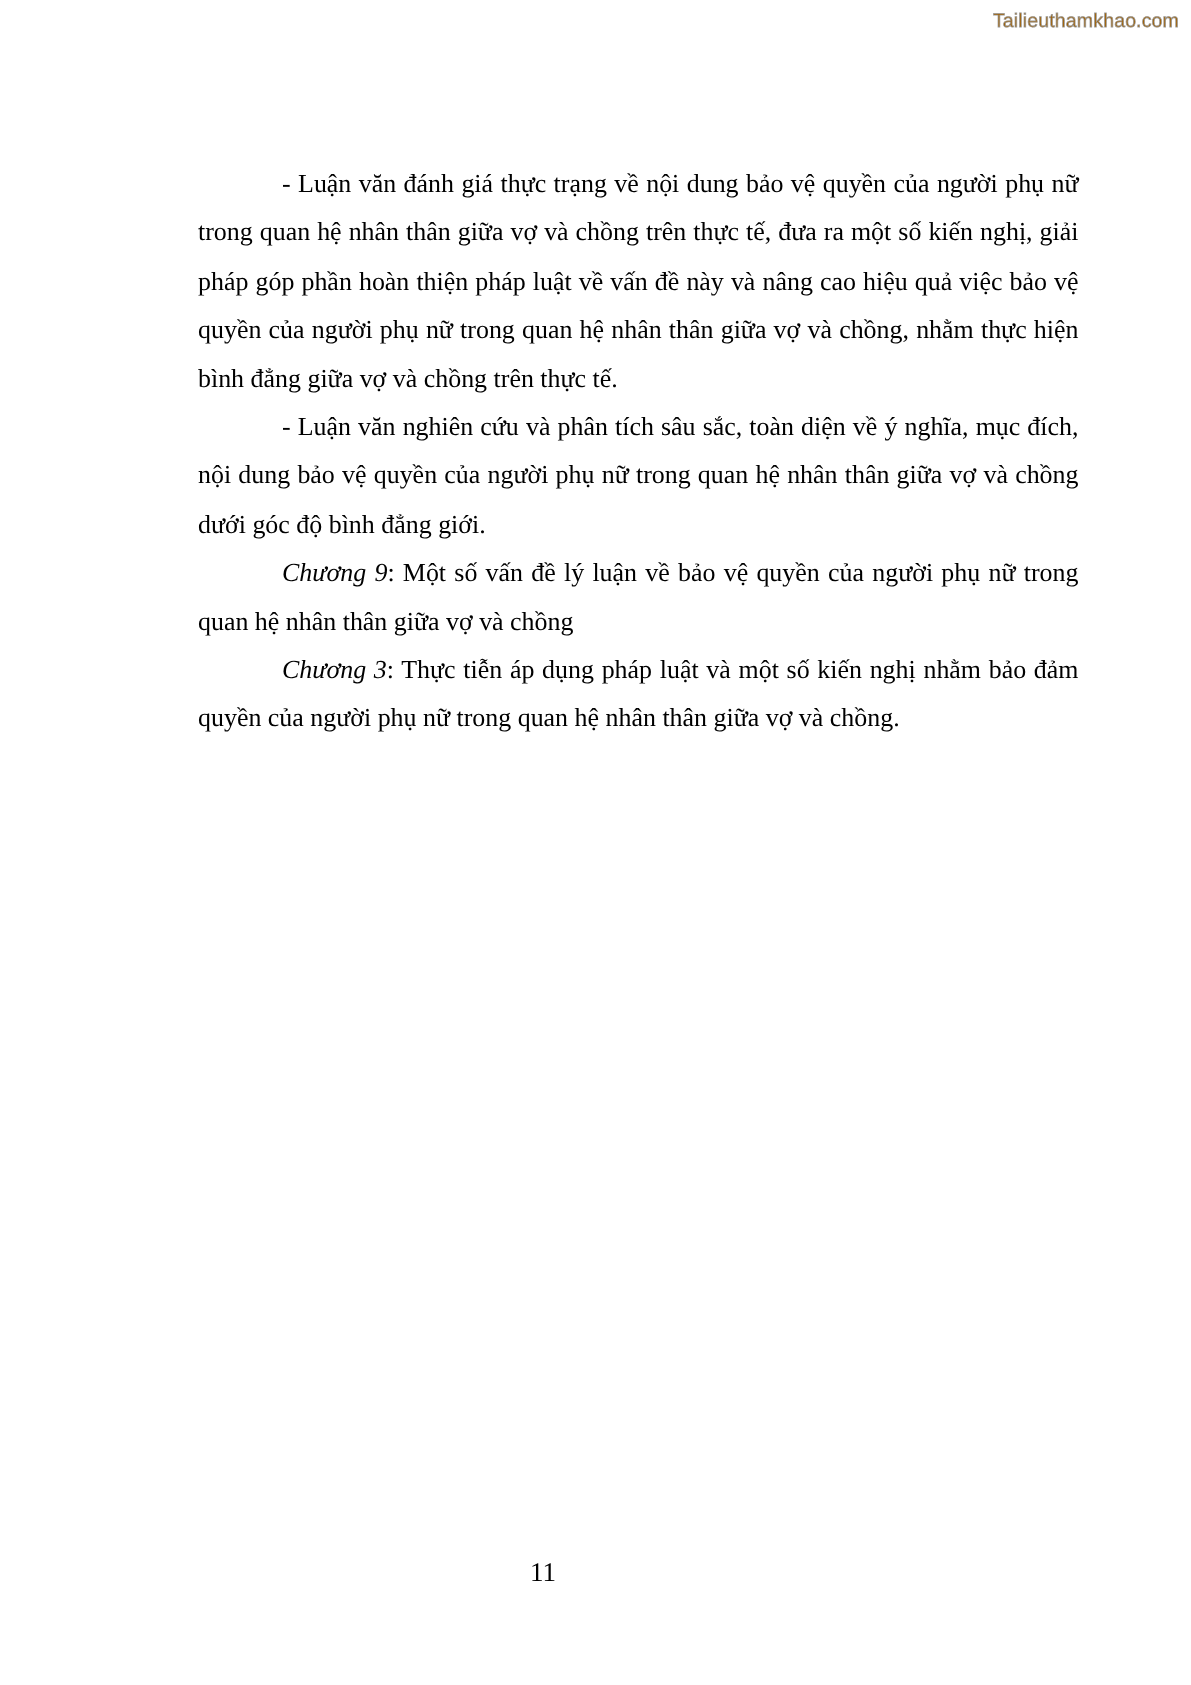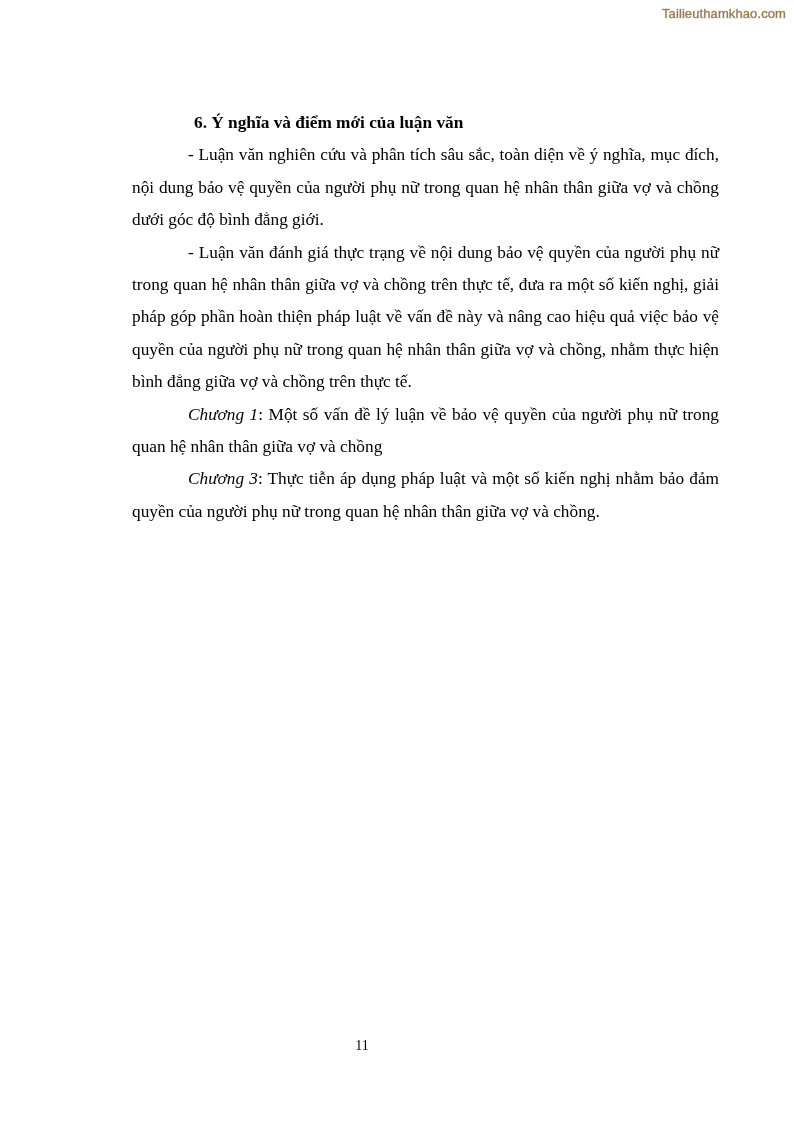--- a/index.html
+++ b/index.html
@@ -46,39 +46,38 @@
     .chapter-label {
       font-style: italic;
     }
     .page-number {
       position: absolute;
       top: 1038px;
       left: 0;
       width: 724px;
       text-align: center;
       font-family: "Liberation Serif", serif;
-      font-size: 14px;
+      font-size: 18px;
     }
   </style>
 </head>
 <body>
 
 <div class="watermark">Tailieuthamkhao.com</div>
 
 <div class="page-body">
 
   <section>
-    <p class="heading">6. Ý nghĩa và điểm mới của luận văn</p>
+    <p class="para">- Luận văn đánh giá thực trạng về nội dung bảo vệ quyền của người phụ nữ trong quan hệ nhân thân giữa vợ và chồng trên thực tế, đưa ra một số kiến nghị, giải pháp góp phần hoàn thiện pháp luật về vấn đề này và nâng cao hiệu quả việc bảo vệ quyền của người phụ nữ trong quan hệ nhân thân giữa vợ và chồng, nhằm thực hiện bình đẳng giữa vợ và chồng trên thực tế.</p>
     <p class="para">- Luận văn nghiên cứu và phân tích sâu sắc, toàn diện về ý nghĩa, mục đích, nội dung bảo vệ quyền của người phụ nữ trong quan hệ nhân thân giữa vợ và chồng dưới góc độ bình đẳng giới.</p>
-    <p class="para">- Luận văn đánh giá thực trạng về nội dung bảo vệ quyền của người phụ nữ trong quan hệ nhân thân giữa vợ và chồng trên thực tế, đưa ra một số kiến nghị, giải pháp góp phần hoàn thiện pháp luật về vấn đề này và nâng cao hiệu quả việc bảo vệ quyền của người phụ nữ trong quan hệ nhân thân giữa vợ và chồng, nhằm thực hiện bình đẳng giữa vợ và chồng trên thực tế.</p>
   </section>
 
   <section>
 
-    <p class="para"><span class="chapter-label">Chương 1</span><span>: Một số vấn đề lý luận về bảo vệ quyền của người phụ nữ trong quan hệ nhân thân giữa vợ và chồng</span></p>
+    <p class="para"><span class="chapter-label">Chương 9</span><span>: Một số vấn đề lý luận về bảo vệ quyền của người phụ nữ trong quan hệ nhân thân giữa vợ và chồng</span></p>
 
 
     <p class="para"><span class="chapter-label">Chương 3</span><span>: Thực tiễn áp dụng pháp luật và một số kiến nghị nhằm bảo đảm quyền của người phụ nữ trong quan hệ nhân thân giữa vợ và chồng.</span></p>
   </section>
 
 </div>
 
 <div class="page-number">11</div>
 
 </body></html>

